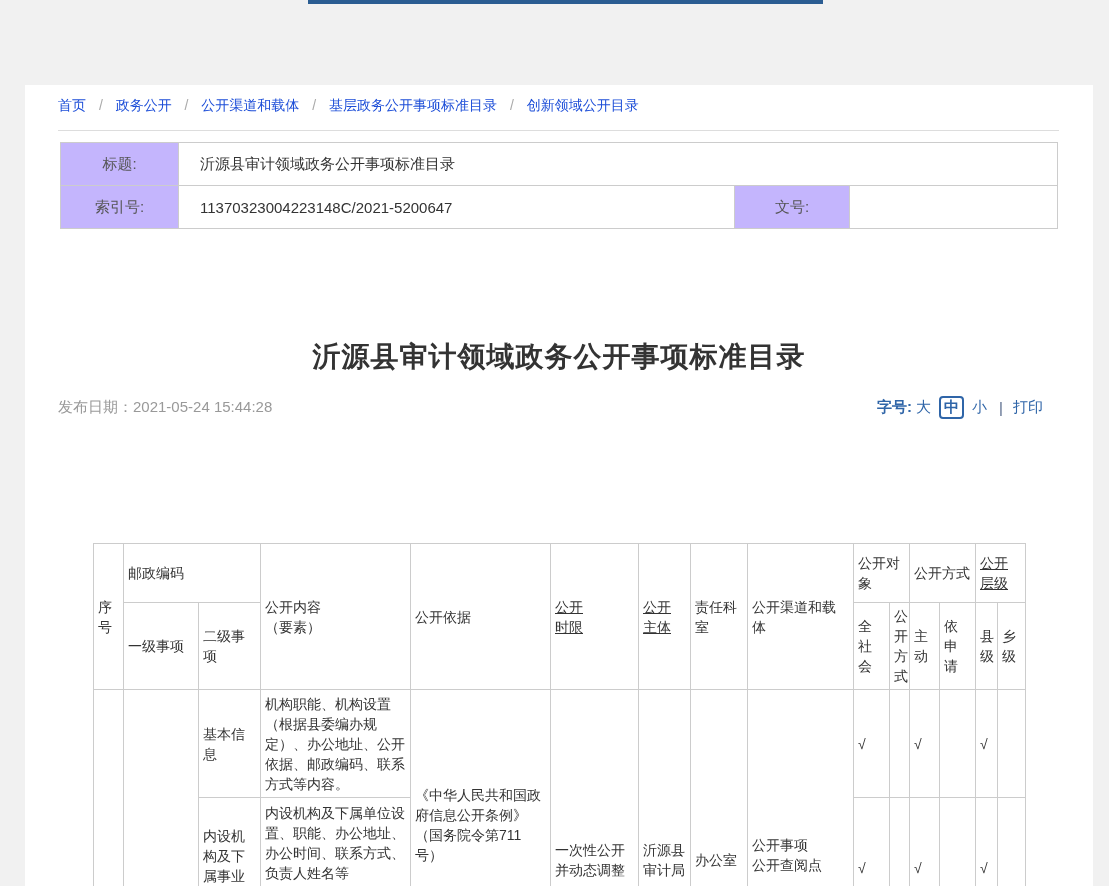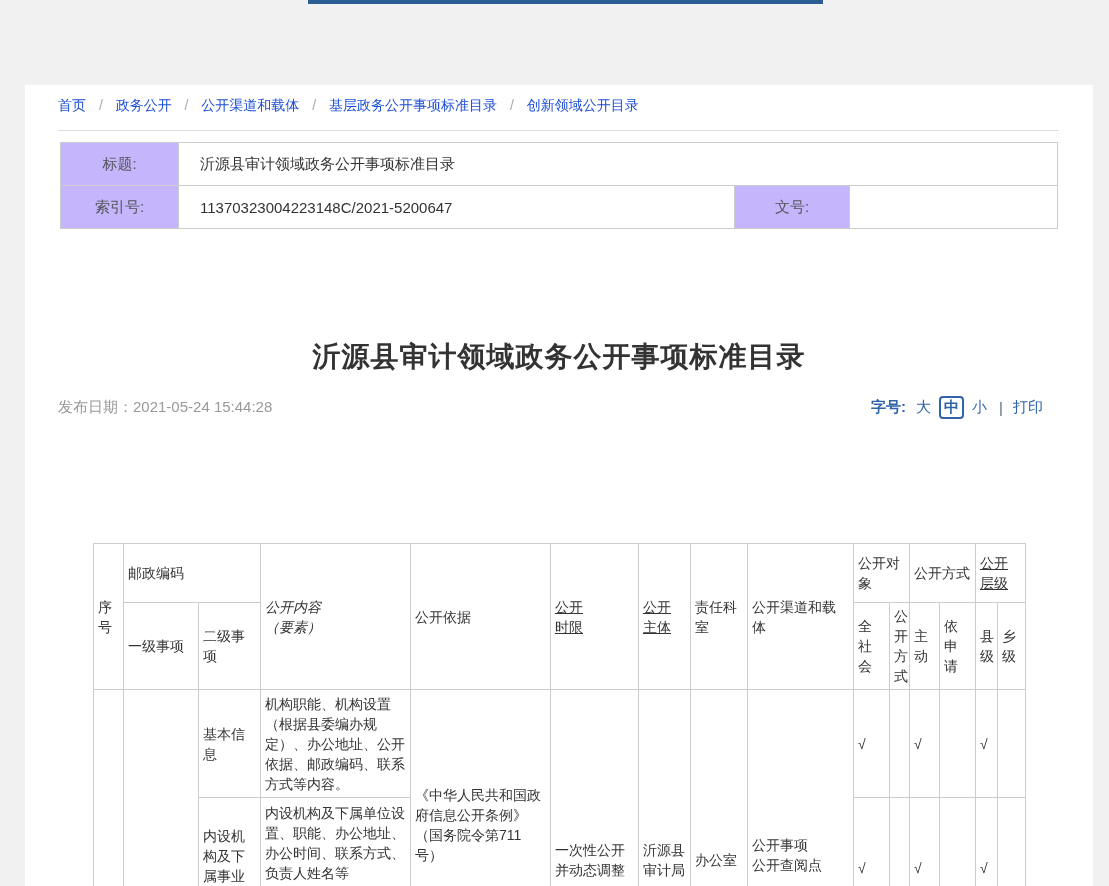--- a/index.html
+++ b/index.html
@@ -27,36 +27,36 @@
   .info-table td.lbl{background:#c4b5fd;text-align:center;color:#555;}
   .info-table td.val{text-align:left;padding-left:21px;color:#333;}
 
   
   .article-title{position:absolute;top:253px;left:0;width:100%;text-align:center;
     font-size:28px;font-weight:bold;color:#333;letter-spacing:1px;}
   .meta-row{position:absolute;top:311px;left:33px;width:985px;display:flex;
     justify-content:space-between;align-items:center;font-size:15px;}
   .meta-left{color:#999;}
   .meta-right{color:#2f65a8;display:flex;align-items:center;}
-  .meta-right .fs-label{font-weight:bold;margin-right:6px;}
+  .meta-right .fs-label{font-weight:bold;}
   .fs-btn{cursor:pointer;margin:0 4px;}
   .fs-mid{border:2px solid #2f65a8;border-radius:4px;padding:0 3px;font-weight:bold;margin:0 4px;cursor:pointer;}
   .meta-div{color:#55688a;margin:0 10px 0 8px;}
   .print-btn{cursor:pointer;}
 
   
   .catalog{position:absolute;top:458px;left:68px;}
   .catalog table{border-collapse:collapse;table-layout:fixed;width:932px;
     font-size:14px;line-height:20px;color:#333;}
   .catalog th,.catalog td{border:1px solid #ccc;font-weight:normal;text-align:left;
     vertical-align:middle;padding:3px 4px;}
   tr.hr1{height:59px;} tr.hr2{height:85px;}
   tr.br1{height:108px;} tr.br2{height:140px;}
   .w2{display:inline-block;width:30px;text-decoration:underline;}
-  .w4{display:inline-block;width:62px;font-style:italic;}
+  .w4{display:inline-block;width:62px;}
   .chk{padding-left:6px;}
   td.vt-basis{vertical-align:top;padding-top:95px;}
   td.vt-time{vertical-align:top;padding-top:150px;}
   td.vt-subj{vertical-align:top;padding-top:150px;}
   td.vt-dept{vertical-align:top;padding-top:160px;}
   td.vt-chan{vertical-align:top;padding-top:145px;}
   td.vt-lvl2{vertical-align:top;padding-top:28px;}
   td.vt-cont{vertical-align:top;padding-top:5px;}
 </style>
 </head>

